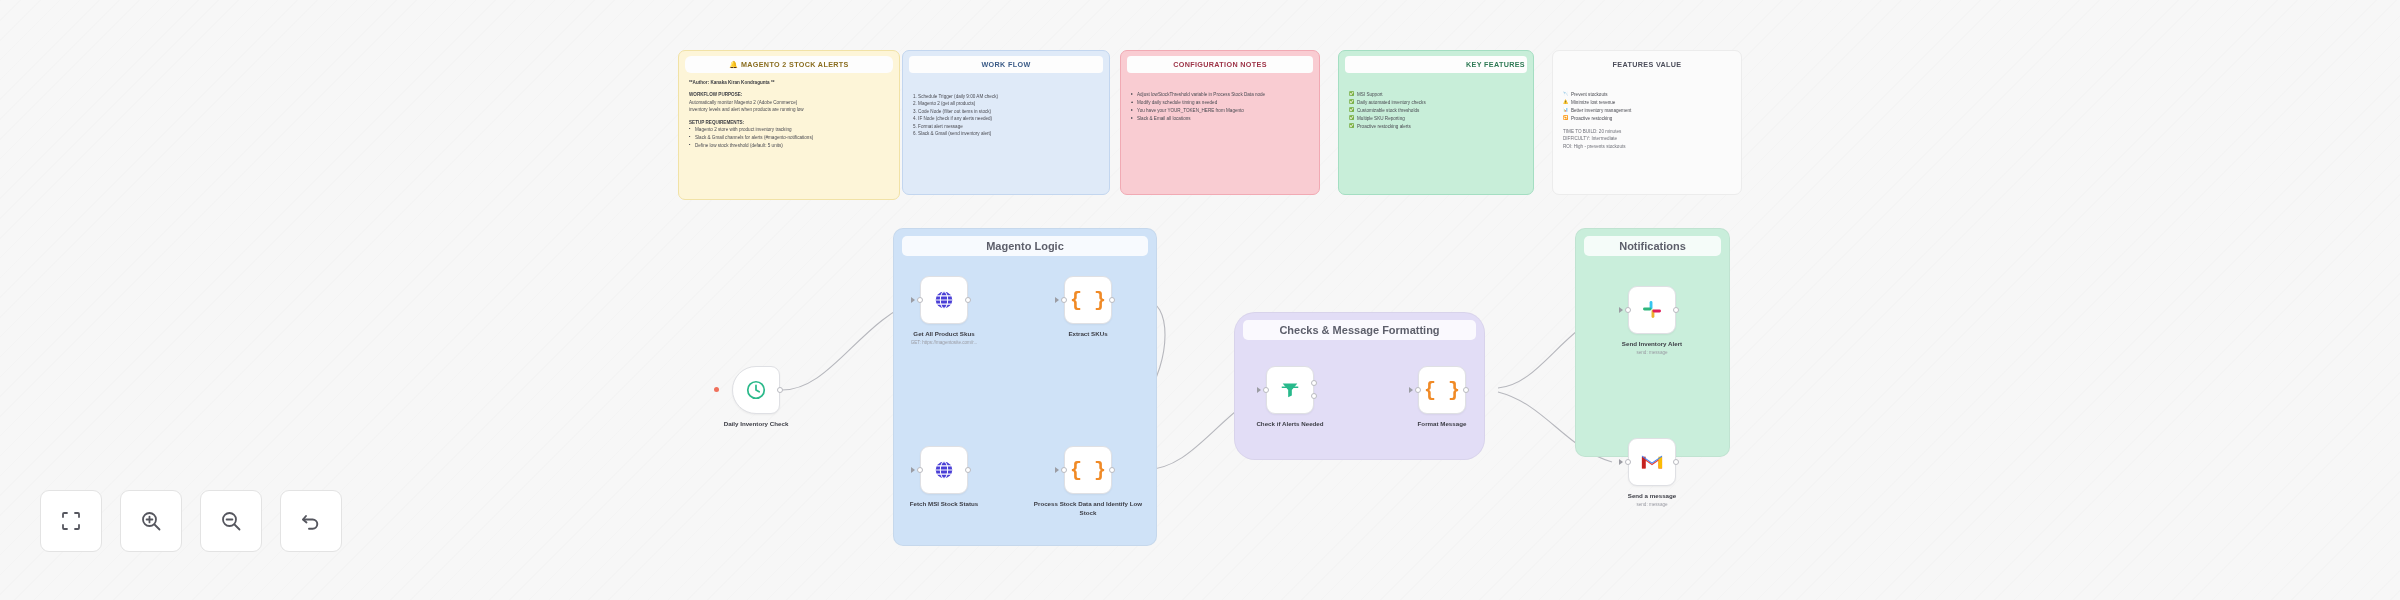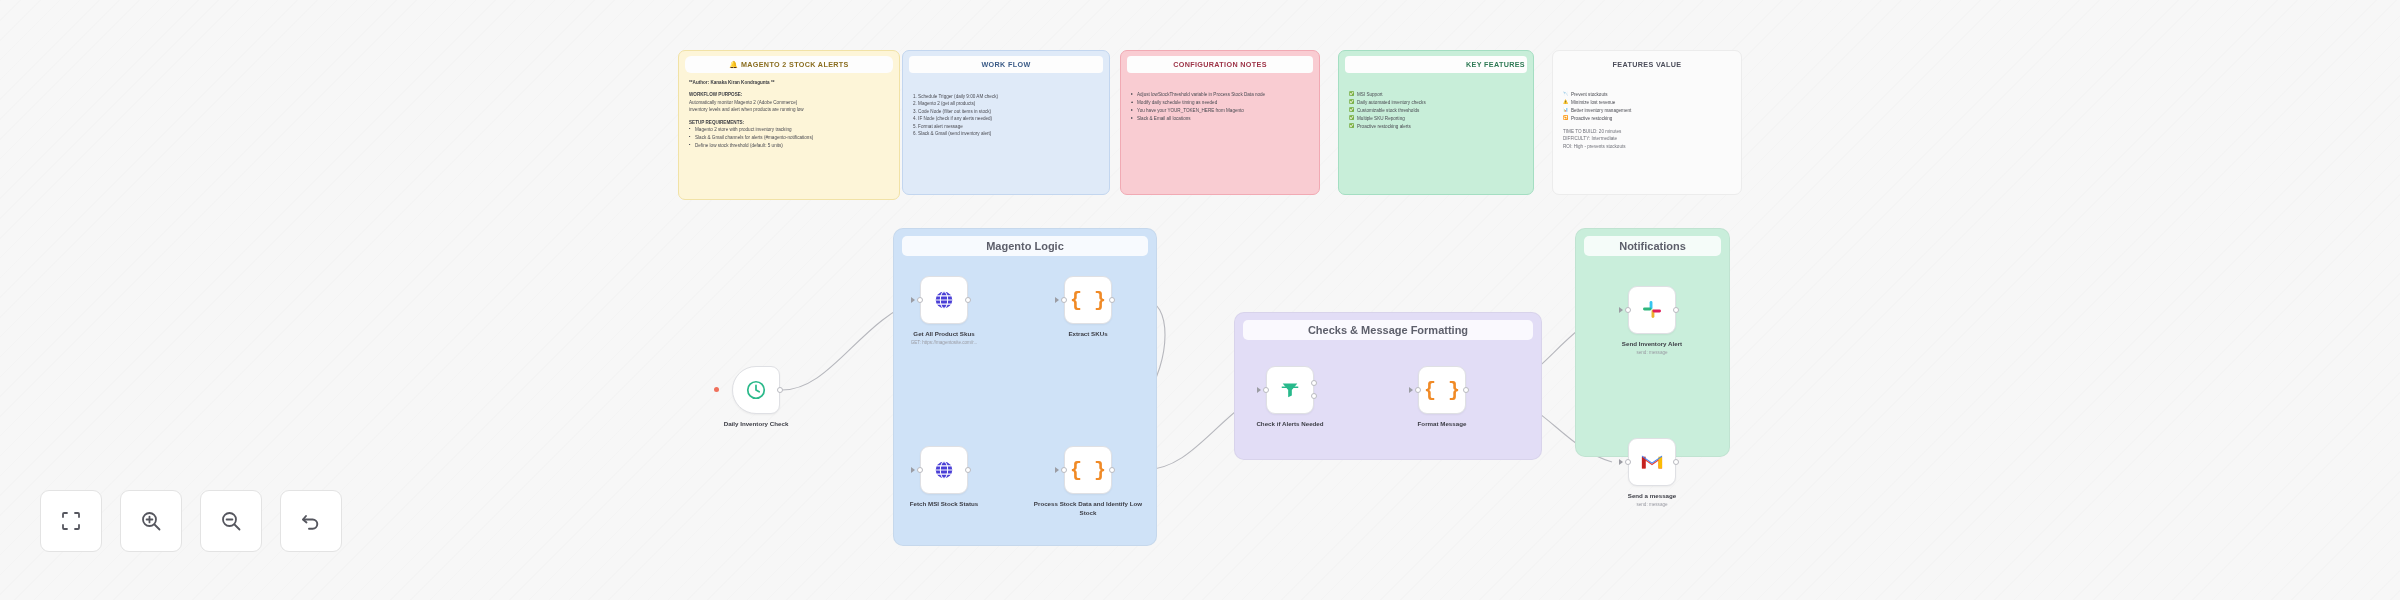--- a/index.html
+++ b/index.html
@@ -224,21 +224,21 @@
       <div class="nb-sub">DIFFICULTY: Intermediate</div>
       <div class="nb-sub">ROI: High - prevents stockouts</div>
     </div>
   </div>
 
 
   <div class="group g-blue" style="left:893px; top:228px; width:264px; height:318px;">
     <div class="group-title">Magento Logic</div>
   </div>
 
-  <div class="group g-purple" style="left:1234px; top:312px; width:308px; height:148px;">
+  <div class="group g-purple" style="left:1234px; top:312px; width:251px; height:148px;border-radius:21px;">
     <div class="group-title">Checks &amp; Message Formatting</div>
   </div>
 
   <div class="group g-green" style="left:1575px; top:228px; width:155px; height:229px;">
     <div class="group-title">Notifications</div>
   </div>
 
   <div class="node trigger" style="left:732px; top:366px;">
     <svg width="22" height="22" viewBox="0 0 24 24">
       <circle cx="12" cy="12" r="9" fill="none" stroke="#2bb98a" stroke-width="1.9"></circle>

